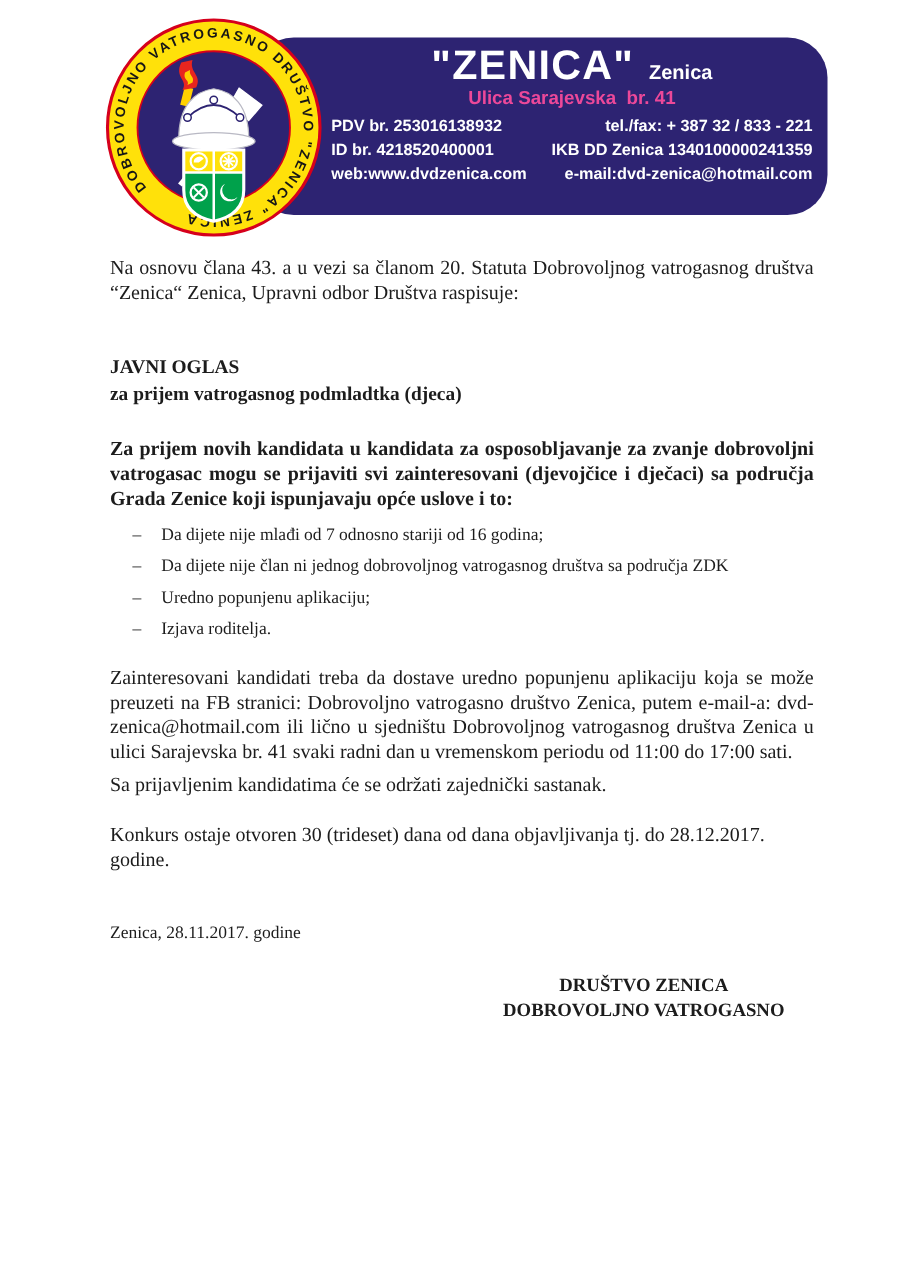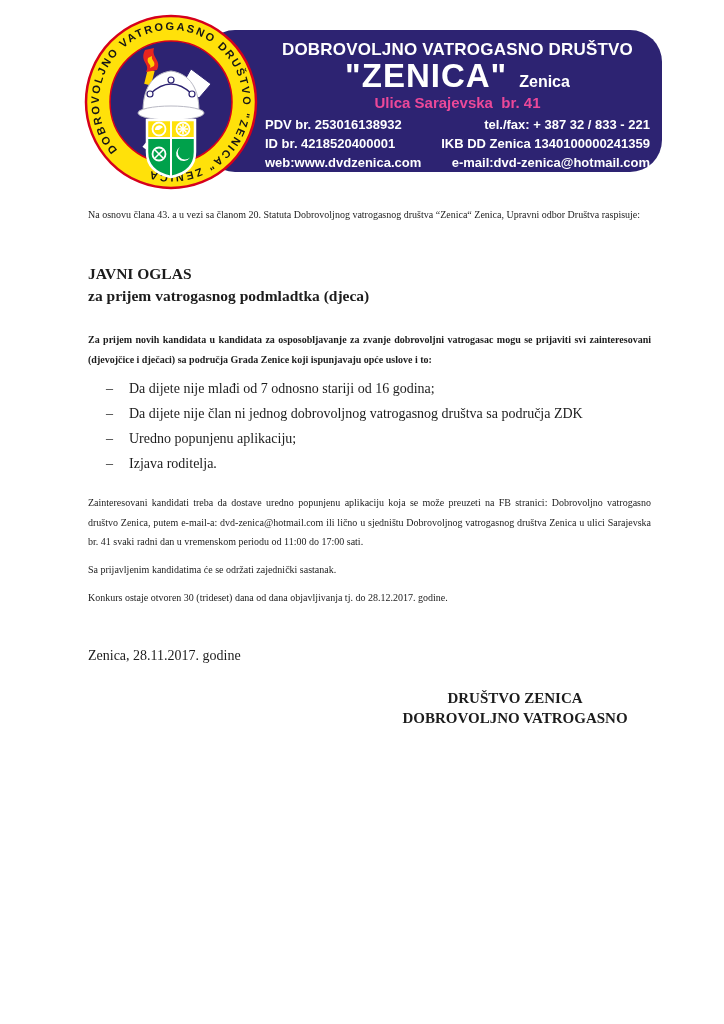--- a/index.html
+++ b/index.html
@@ -22,45 +22,44 @@
   .banner-line2 { display:flex; justify-content:center; align-items:baseline; gap:12px; margin-top:-2px; }
   .zenica-big   { font-size:33px; letter-spacing:1px; line-height:36px; }
   .zenica-small { font-size:16px; }
   .banner-address { color:#ec4899; font-size:15px; white-space:pre; margin-top:0; }
   .banner-rows { margin-top:4px; }
   .banner-row { display:flex; justify-content:space-between; font-size:13px; line-height:19px; white-space:nowrap; }
   .logo { position:absolute; left:84px; top:14px; }
 
   
   .content { position:absolute; left:88px; top:196px; width:563px; }
-  .body-text { font-size:10px; line-height:20px; text-align:justify; margin:0; }
+  .body-text { font-size:16px; line-height:20px; text-align:justify; margin:0; }
   .intro { margin-top:9px; }
   .doc-title { margin:38px 0 0 0; text-align:left; font-size:15.5px; font-weight:bold; line-height:22px; }
   .p1 { margin-top:23px;font-weight:bold; }
   .req-list { list-style:none; margin:9px 0 0 0; padding:0 0 0 18px; }
   .req-item { display:flex; font-size:14px; line-height:19px; margin-bottom:6px; text-align:left; }
   .req-dash { width:23px; flex:none; }
   .p2 { margin-top:20px; line-height:19.5px; }
   .p3 { margin-top:8px; text-align:left; }
-  .p4 { margin-top:8px; text-align:left; }
+  .p4 { margin-top:20px; text-align:left; }
   .dateline { margin-top:38px; text-align:left; font-size:14px; line-height:20px; }
   .signature {
     margin:22px 0 0 312px; width:230px; text-align:center;
     font-weight:bold; font-size:15px; line-height:20px;
   }
 </style>
 </head>
 <body>
 
 <div class="page">
 
   <header class="letterhead">
 
     <div class="banner">
-      <div class="banner-line1">DOBROVOLJNO VATROGASNO DRUŠTVO</div>
       <div class="banner-line2">
         <span class="zenica-big">"ZENICA"</span>
         <span class="zenica-small">Zenica</span>
       </div>
       <div class="banner-address">Ulica Sarajevska  br. 41</div>
       <div class="banner-rows">
         <div class="banner-row">
           <span>PDV br. 253016138932</span>
           <span>tel./fax: + 387 32 / 833 - 221</span>
         </div>

